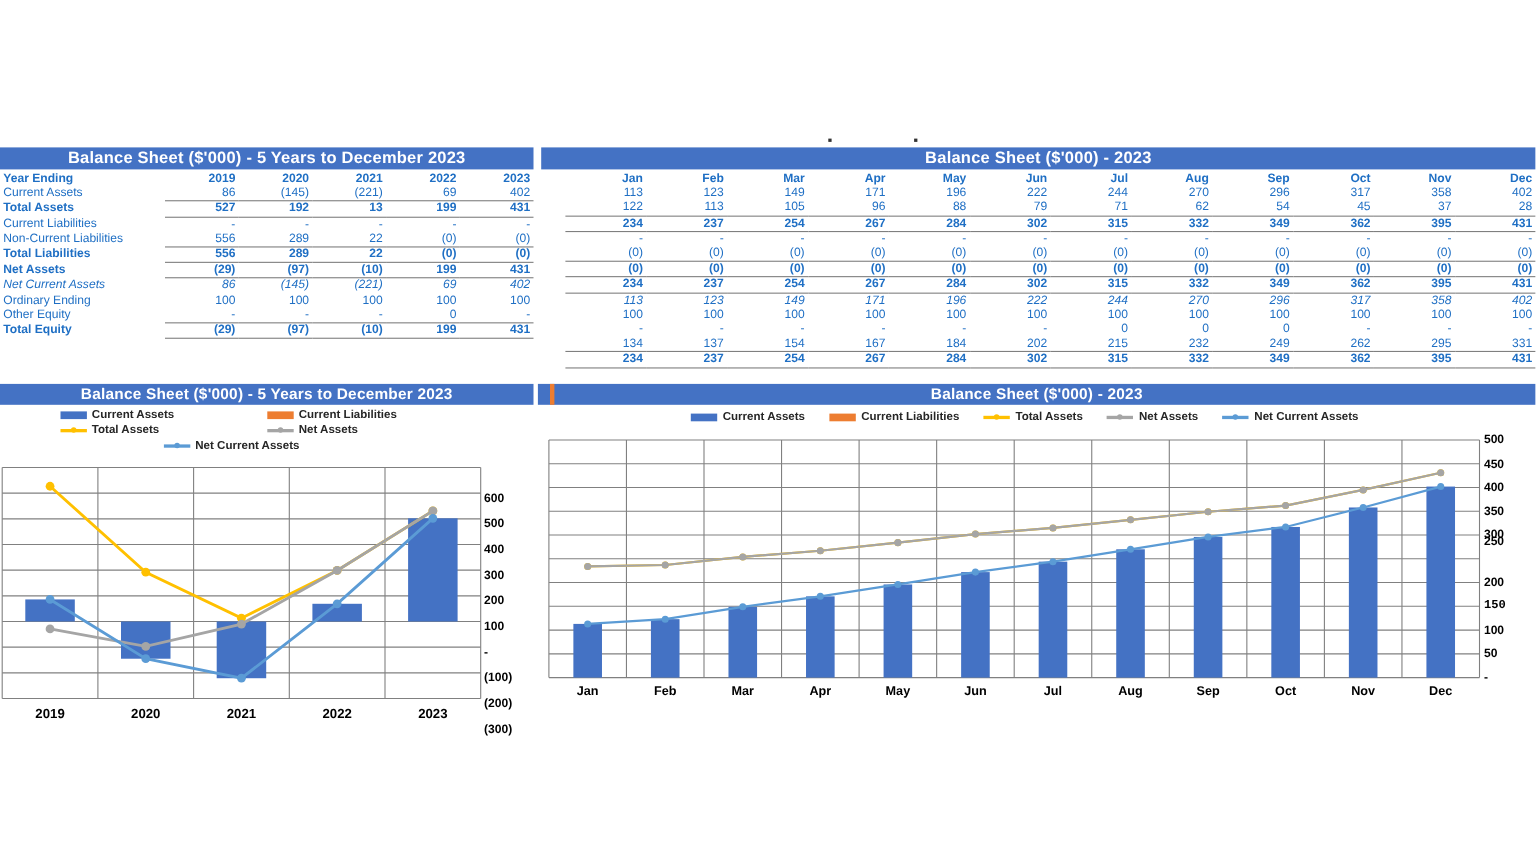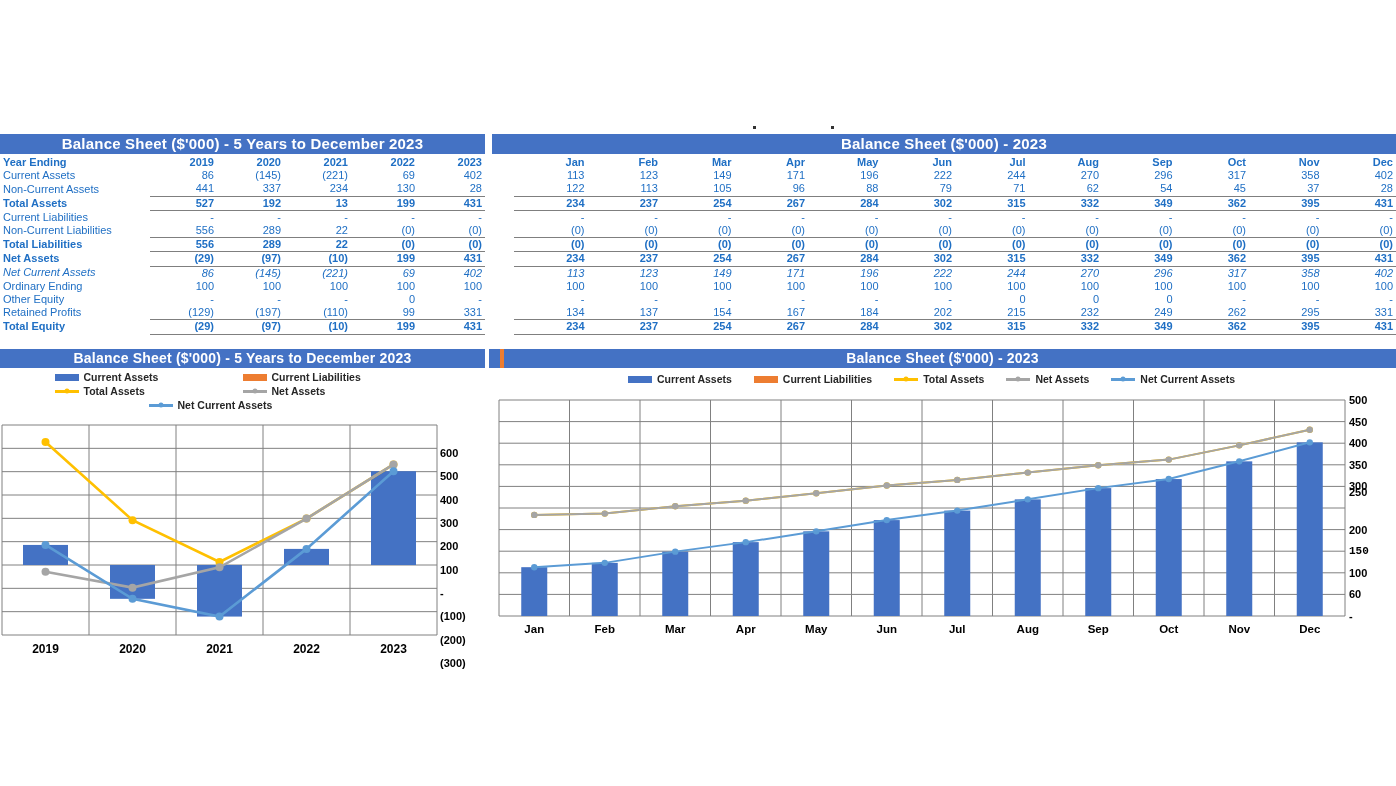--- a/index.html
+++ b/index.html
@@ -109,28 +109,20 @@
         </thead>
         <tbody id="left-tbody">
             <tr>
               <td class="lbl">Current Assets</td>
               <td class="num">86</td>
               <td class="num">(145)</td>
               <td class="num">(221)</td>
               <td class="num">69</td>
               <td class="num">402</td>
             </tr>
-            <tr>
-              <td class="lbl">Non-Current Assets</td>
-              <td class="num">441</td>
-              <td class="num">337</td>
-              <td class="num">234</td>
-              <td class="num">130</td>
-              <td class="num">28</td>
-            </tr>
             <tr class="bold">
               <td class="lbl">Total Assets</td>
               <td class="num topline botline">527</td>
               <td class="num topline botline">192</td>
               <td class="num topline botline">13</td>
               <td class="num topline botline">199</td>
               <td class="num topline botline">431</td>
             </tr>
             <tr>
               <td class="lbl">Current Liabilities</td>
@@ -180,28 +172,20 @@
               <td class="num">100</td>
               <td class="num">100</td>
             </tr>
             <tr>
               <td class="lbl">Other Equity</td>
               <td class="num">-</td>
               <td class="num">-</td>
               <td class="num">-</td>
               <td class="num">0</td>
               <td class="num">-</td>
-            </tr>
-            <tr>
-              <td class="lbl">Retained Profits</td>
-              <td class="num">(129)</td>
-              <td class="num">(197)</td>
-              <td class="num">(110)</td>
-              <td class="num">99</td>
-              <td class="num">331</td>
             </tr>
             <tr class="bold">
               <td class="lbl">Total Equity</td>
               <td class="num topline botline">(29)</td>
               <td class="num topline botline">(97)</td>
               <td class="num topline botline">(10)</td>
               <td class="num topline botline">199</td>
               <td class="num topline botline">431</td>
             </tr>
           </tbody>
@@ -640,21 +624,21 @@
       <div class="ylabels" id="right-ylabels" style="left:860px; top:0; width:47px; height:236px; font-size:11px;">
           <div style="top: 12px; width: 100%; padding-right: 4px;">500</div>
           <div style="top: 33.6px; width: 100%; padding-right: 4px;">450</div>
           <div style="top: 55.2px; width: 100%; padding-right: 4px;">400</div>
           <div style="top: 76.8px; width: 100%; padding-right: 4px;">350</div>
           <div style="top: 98.4px; width: 100%; padding-right: 4px;">300</div>
           <div style="top: 104px; width: 100%; padding-right: 20px;">250</div>
           <div style="top: 141.6px; width: 100%; padding-right: 4px;">200</div>
           <div style="top: 163.2px; width: 100%; padding-right: 4px; font-family: Liberation Mono, monospace;">150</div>
           <div style="top: 184.8px; width: 100%; padding-right: 4px;">100</div>
-          <div style="top: 206.4px; width: 100%; padding-right: 4px;">60</div>
+          <div style="top: 206.4px; width: 100%; padding-right: 4px;">50</div>
           <div style="top: 228px; width: 100%; padding-right: 4px;">-</div>
         </div>
       <div class="xlabels" id="right-xlabels" style="left:0; top:0; width:907px; height:236px; font-size:11.5px;">
           <div style="left: 45.25px; top: 235px;">Jan</div>
           <div style="left: 115.75px; top: 235px;">Feb</div>
           <div style="left: 186.25px; top: 235px;">Mar</div>
           <div style="left: 256.75px; top: 235px;">Apr</div>
           <div style="left: 327.25px; top: 235px;">May</div>
           <div style="left: 397.75px; top: 235px;">Jun</div>
           <div style="left: 468.25px; top: 235px;">Jul</div>

